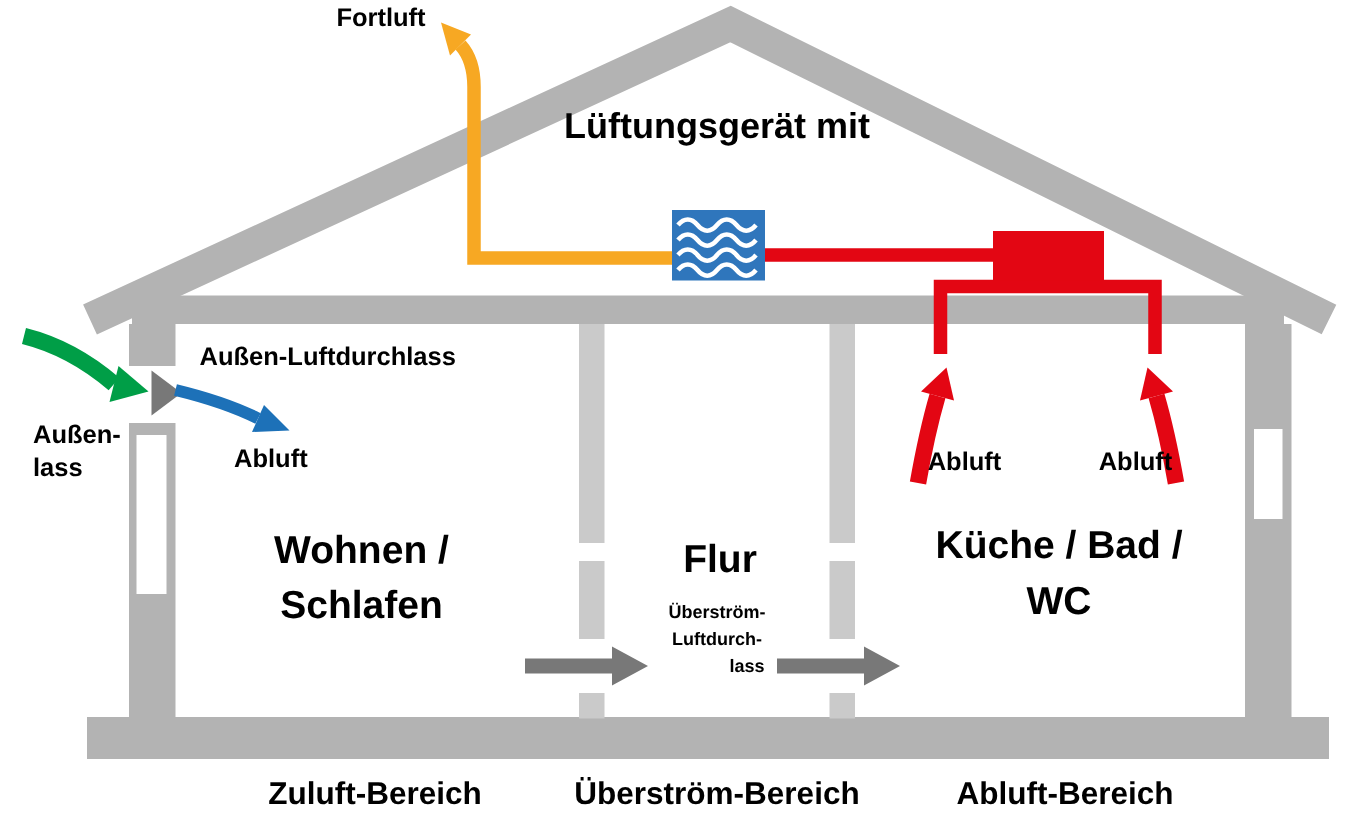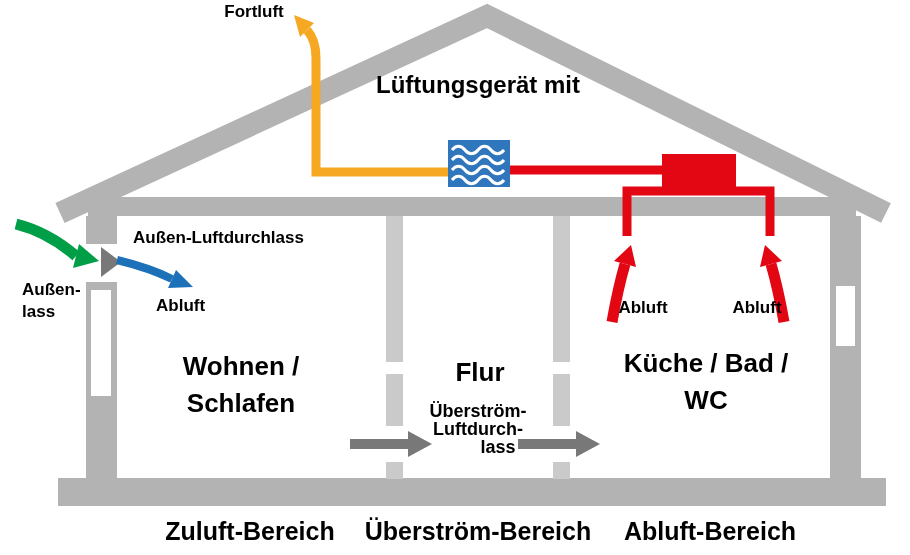--- a/index.html
+++ b/index.html
@@ -14,24 +14,24 @@
   }
   .stage svg { position: absolute; left: 0; top: 0; }
   .lbl {
     position: absolute;
     font-weight: bold;
     color: #000000;
     white-space: nowrap;
     line-height: 1.1;
   }
   .c { transform: translateX(-50%); }
-  .s16 { font-size: 18px; text-align: center; }
+  .s16 { font-size: 12px; text-align: center; }
   .s17 { font-size: 17px; }
   .s20 { font-size: 24px; }
-  .s21 { font-size: 25px; }
+  .s21 { font-size: 21px; }
   .s26 { font-size: 26px; }
 </style>
 </head>
 <body>
 
 <div class="stage">
 
   <svg width="910" height="555" viewBox="0 0 910 555">
 
     <polyline points="60,213 487,16 886,213" fill="none" stroke-width="22" stroke="#b3b3b3"></polyline>

